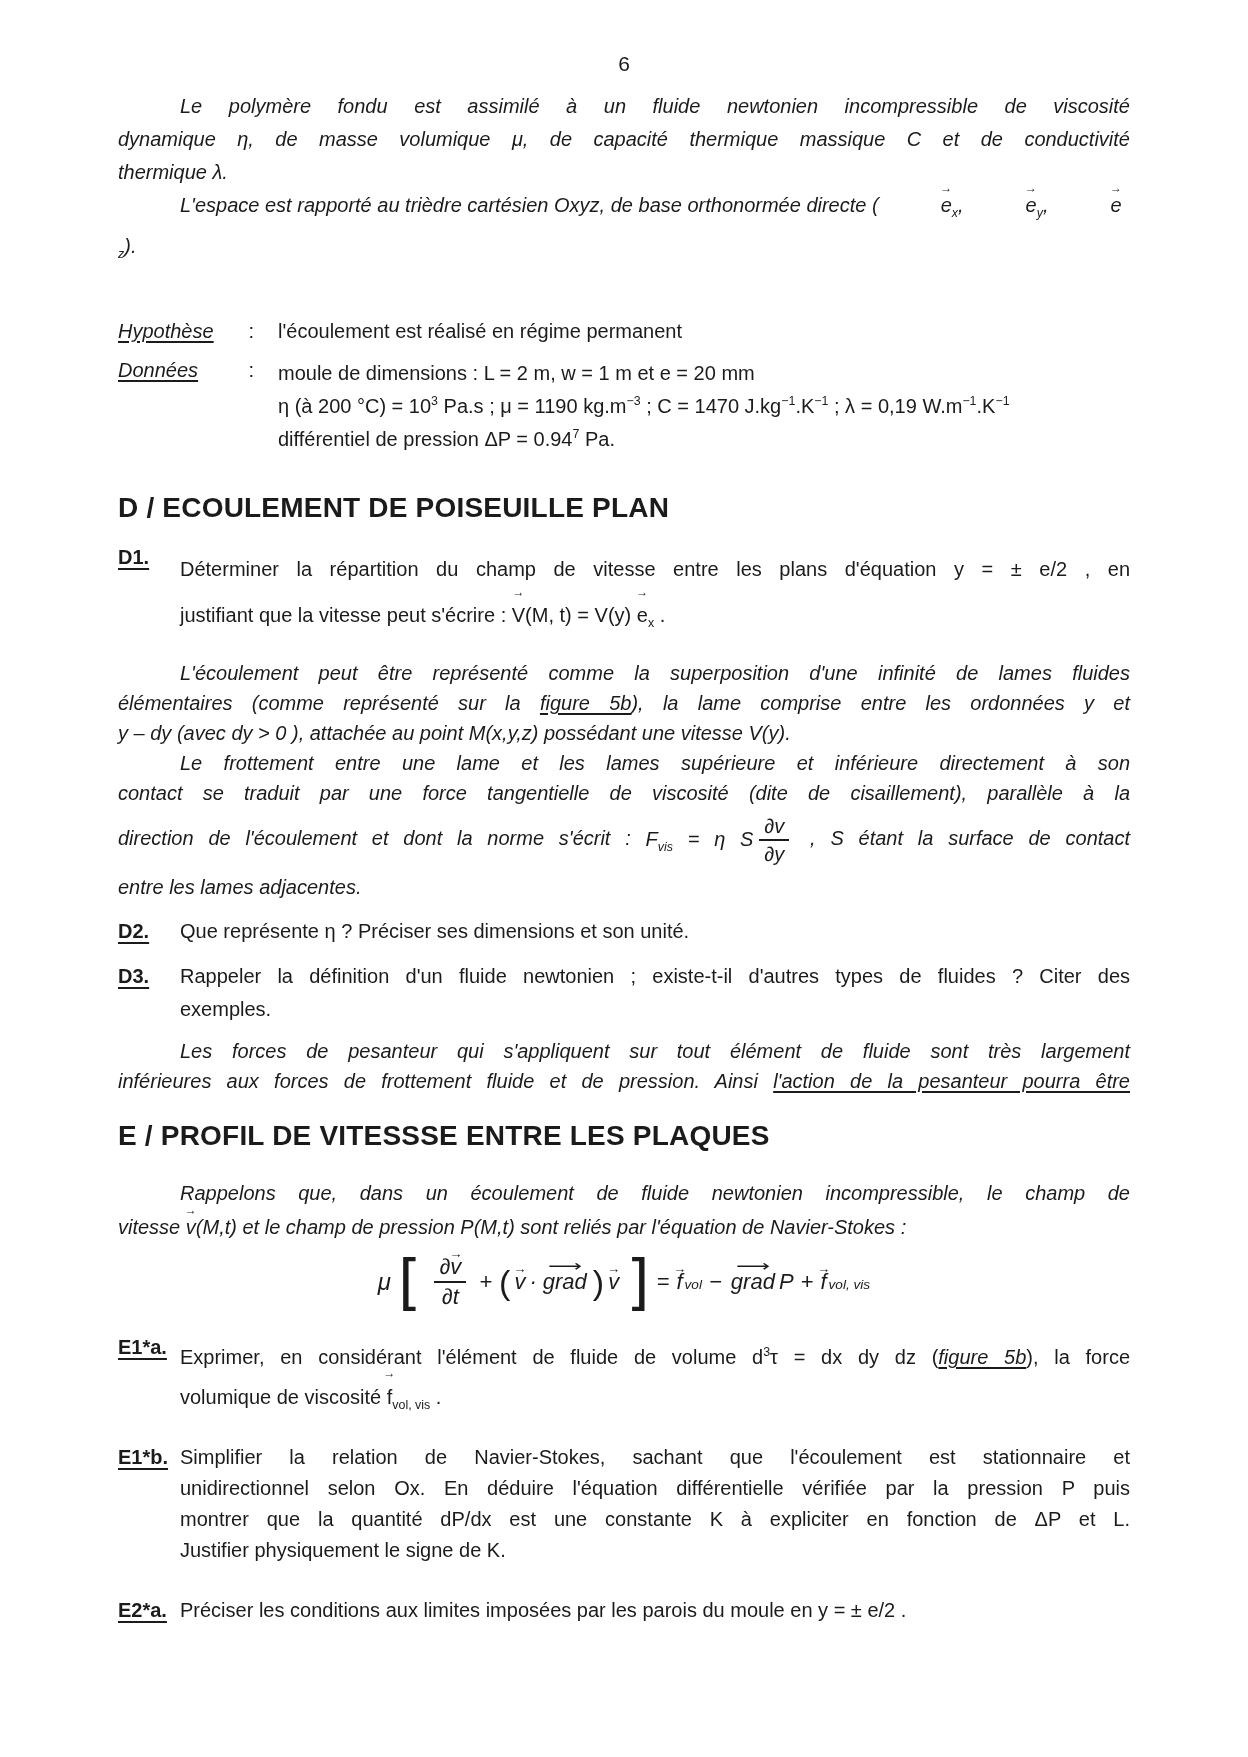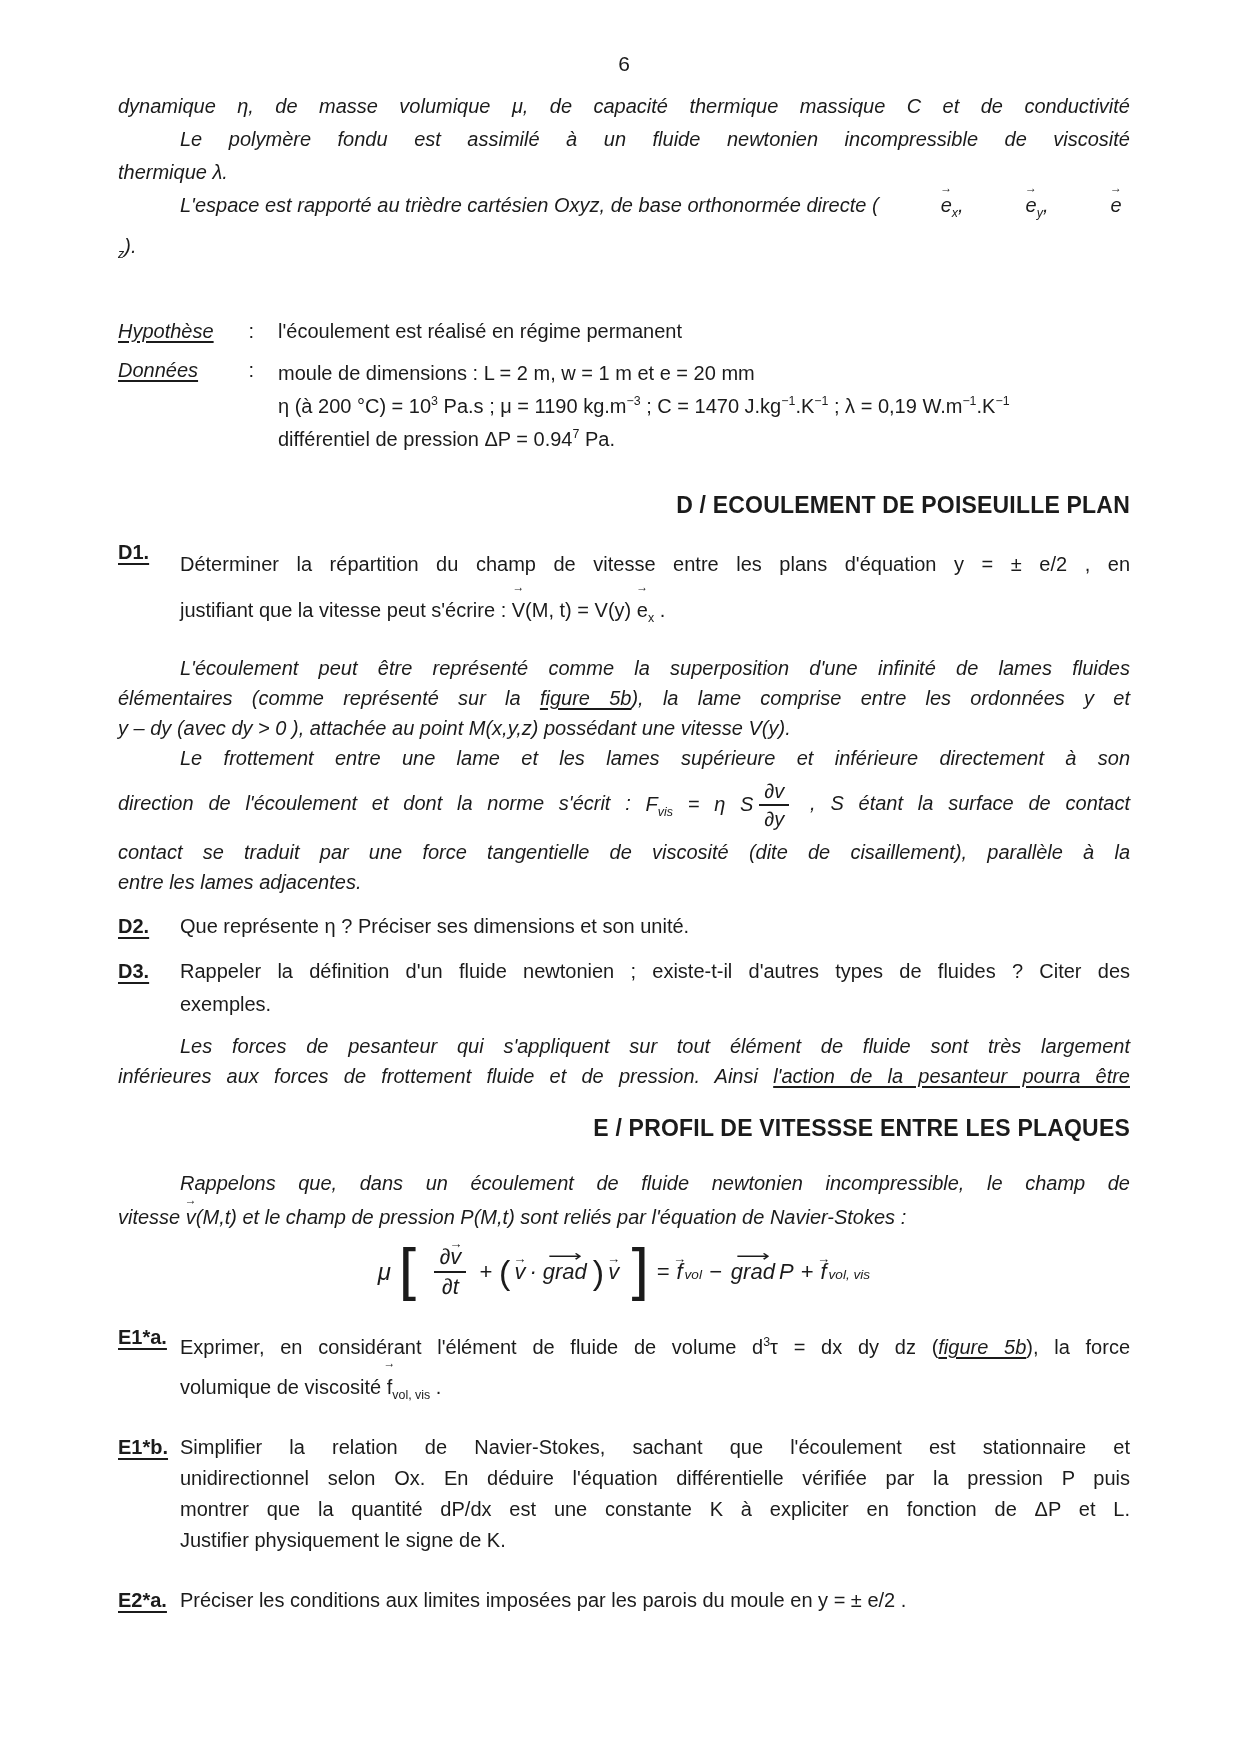--- a/index.html
+++ b/index.html
@@ -9,21 +9,21 @@
     padding:52px 118px 0 118px; position:relative; overflow:hidden;
     font-family:"Liberation Sans","DejaVu Sans",sans-serif; font-size:20px;
   }
   p,h2,div { margin:0; }
   .pagenum { text-align:center; font-size:21px; margin-bottom:14px; }
   .jline { text-align:justify; text-align-last:justify; }
   .line  { text-align:left; }
   .ind   { text-indent:62px; }
   .it    { font-style:italic; }
   .u     { text-decoration:underline; text-underline-offset:3px;font-style:italic; }
-  .heading { text-align:right; font-weight:700; font-size:23px; letter-spacing:0.2px; }
+  .heading { text-align:left; font-weight:700; font-size:28px; letter-spacing:0.2px; }
 
   
   .q { display:flex; }
   .q-label { width:62px; flex:none; }
   .qlab { font-weight:700; text-decoration:underline; text-underline-offset:4px; white-space:nowrap; }
   .q-body { flex:1; min-width:0; }
 
   
   .kv { display:flex; }
   .kv-label { width:160px; flex:none; display:flex; justify-content:space-between; padding-right:24px; }
@@ -82,22 +82,22 @@
   #e2a { margin-top:28px; line-height:33px; }
 </style>
 </head>
 <body>
 
 <div class="page">
 
   <div class="pagenum">6</div>
 
   <div id="intro1" class="it">
+    <div class="jline ind">Le polymère fondu est assimilé à un fluide newtonien incompressible de viscosité</div>
     <div class="jline">dynamique η, de masse volumique μ, de capacité thermique massique C et de conductivité</div>
-    <div class="jline ind">Le polymère fondu est assimilé à un fluide newtonien incompressible de viscosité</div>
     <div class="line">thermique λ.</div>
   </div>
 
   <div id="intro2" class="it line ind">
     <span>L'espace est rapporté au trièdre cartésien Oxyz, de base orthonormée directe </span><span><span>(</span><span class="vec"><span class="va">→</span><span>e</span></span><sub>x</sub><span>,</span><span class="vec"><span class="va">→</span><span>e</span></span><sub>y</sub><span>,</span><span class="vec"><span class="va">→</span><span>e</span></span><sub>z</sub><span>)</span><span>.</span></span>
   </div>
 
   <div id="hyp" class="kv">
     <div class="kv-label">
       <span class="u">Hypothèse</span>
@@ -129,25 +129,25 @@
   </div>
 
   <div id="note1" class="it">
     <div class="jline ind">L'écoulement peut être représenté comme la superposition d'une infinité de lames fluides</div>
     <div class="jline"><span>élémentaires (comme représenté sur la </span><span class="u">figure 5b</span><span>), la lame comprise entre les ordonnées y et</span></div>
     <div class="line">y – dy (avec dy &gt; 0 ), attachée au point M(x,y,z) possédant une vitesse V(y).</div>
   </div>
 
   <div id="note2" class="it">
     <div class="jline ind">Le frottement entre une lame et les lames supérieure et inférieure directement à son</div>
+    <div class="jline">contact se traduit par une force tangentielle de viscosité (dite de cisaillement), parallèle à la</div>
     <div class="jline fracline"><span>direction de l'écoulement et dont la norme s'écrit : </span><span><span>F</span><sub class="msub">vis</sub><span> = η S</span><span class="frac">
             <span class="fn">∂v</span>
             <span class="fd">∂y</span>
           </span></span><span> , S étant la surface de contact</span></div>
-    <div class="jline">contact se traduit par une force tangentielle de viscosité (dite de cisaillement), parallèle à la</div>
     <div class="line">entre les lames adjacentes.</div>
   </div>
 
   <div id="d2" class="q">
     <div class="q-label"><span class="qlab">D2.</span></div>
     <div class="q-body line">Que représente η ? Préciser ses dimensions et son unité.</div>
   </div>
 
   <div id="d3" class="q">
     <div class="q-label"><span class="qlab">D3.</span></div>

